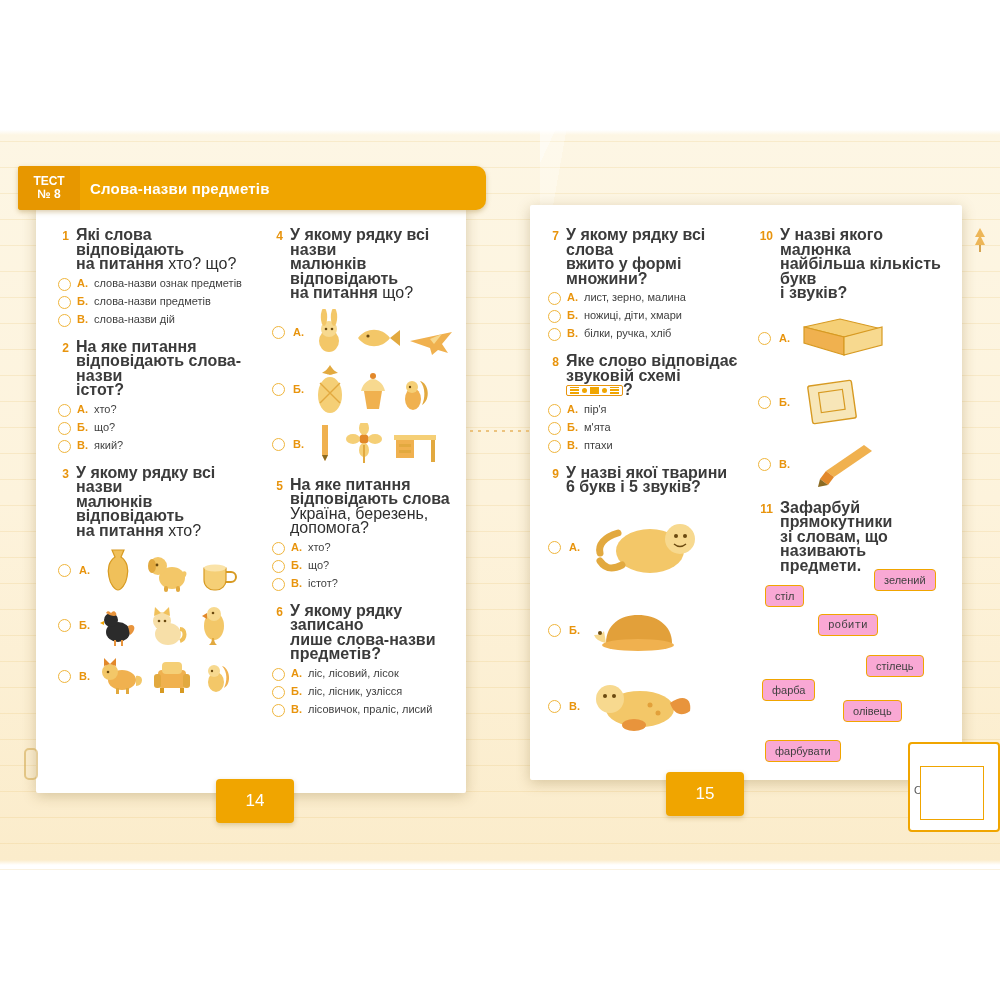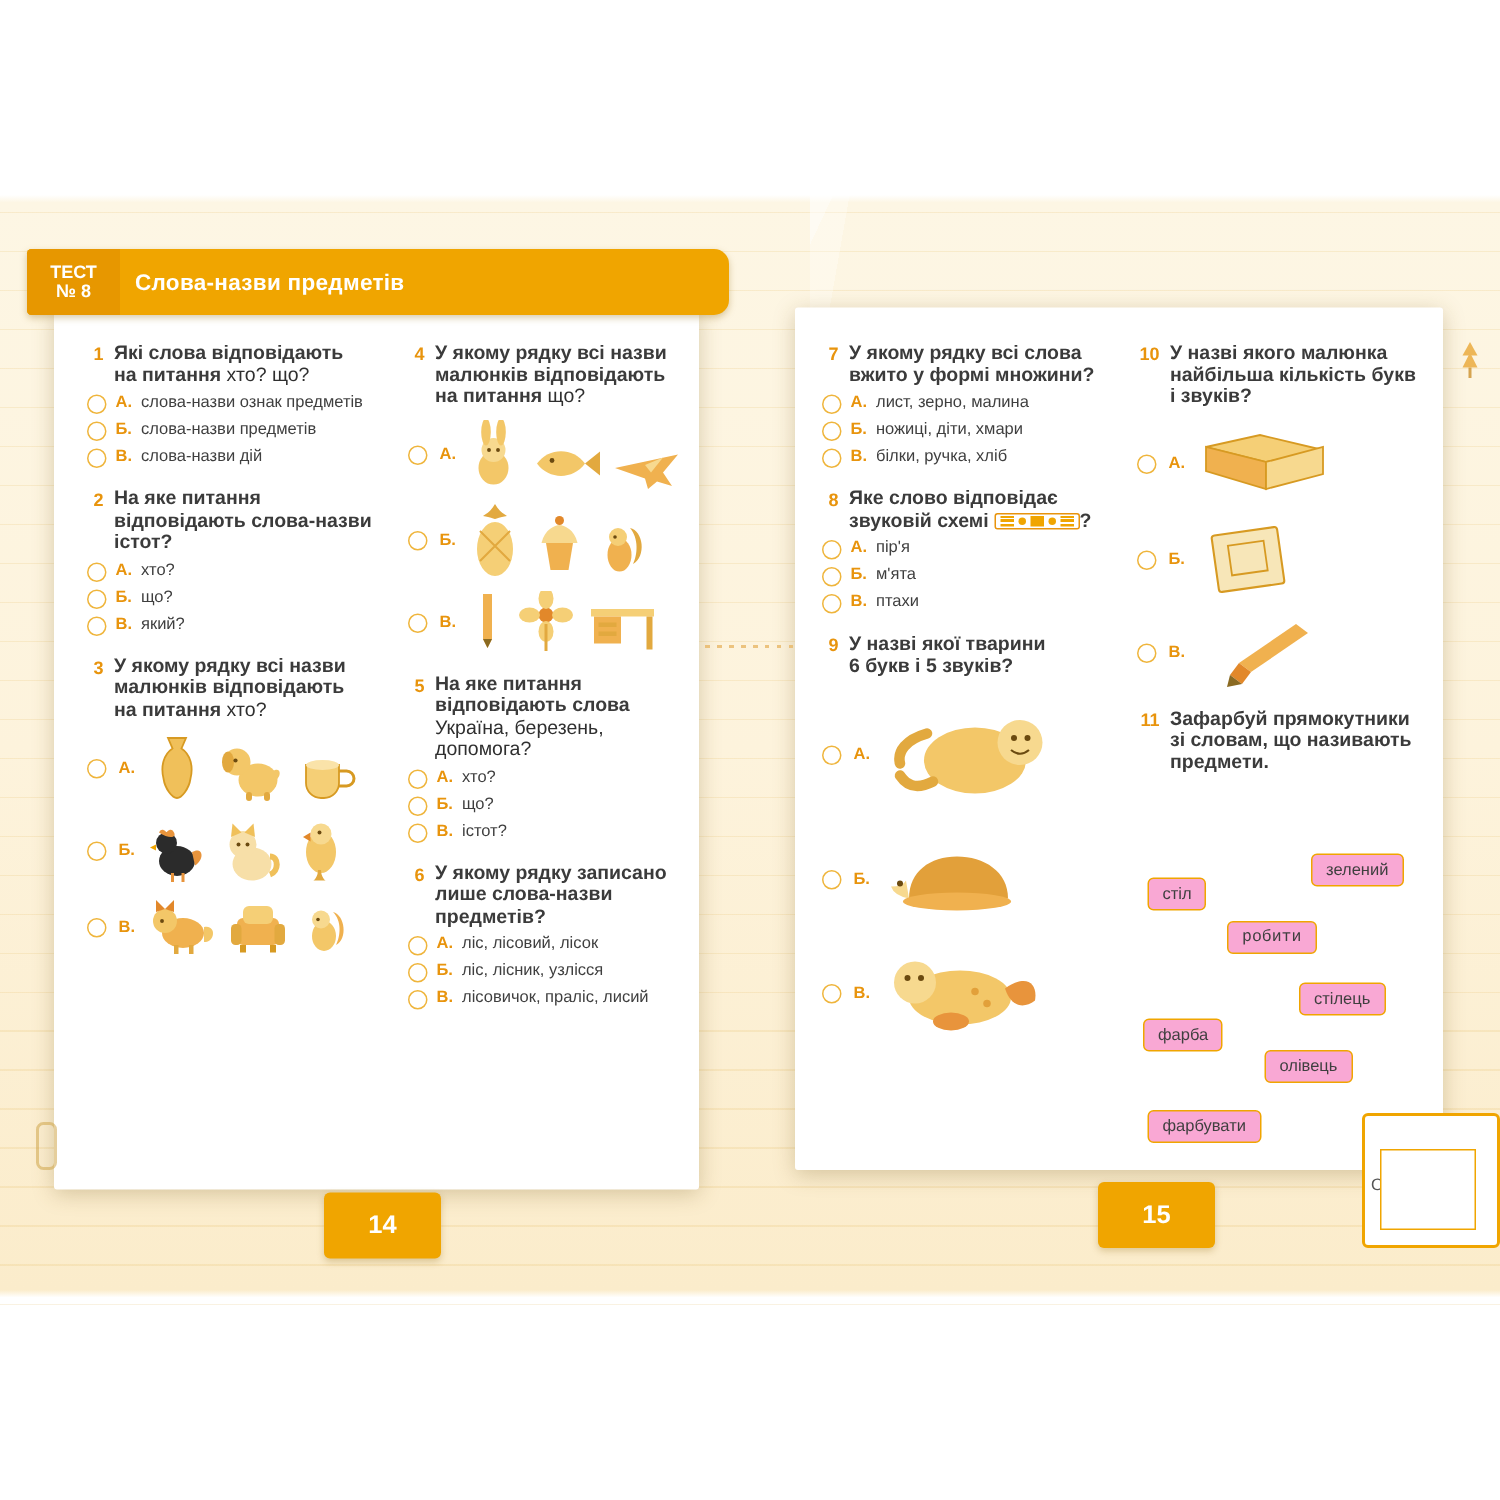--- a/index.html
+++ b/index.html
@@ -52,44 +52,43 @@
 
   
   .col{position:absolute;}
   .q{margin-bottom:13px;}
   .q-head{display:flex;gap:7px;align-items:flex-start;}
   .q-num{
     color:#e8940d;font-weight:bold;font-size:12px;min-width:11px;text-align:right;
     padding-top:1px;
   }
   .q-text{
-    color:#3b3b3b;font-size:13px;line-height:14.5px;font-weight:600;
+    color:#3b3b3b;font-size:16px;line-height:14.5px;font-weight:600;
   }
   .q-text b{font-weight:normal;color:#2f2f2f;}
   .opts{margin-top:5px;}
   .opt{display:flex;gap:6px;align-items:flex-start;margin:4px 0 4px 0;}
   .radio{
     width:11px;height:11px;border:1.4px solid #efb53c;border-radius:50%;
     flex:0 0 auto;margin-top:1px;background:#fff;
   }
   .opt-letter{color:#e8940d;font-weight:bold;font-size:11px;}
   .opt-text{color:#3f3f3f;font-size:11px;line-height:13.5px;}
 
   .pic-opt{display:flex;gap:8px;align-items:center;margin:8px 0;}
   .pic-row{display:flex;gap:8px;align-items:flex-end;}
 
   
   .pagetab{
     position:absolute;width:78px;height:44px;background:#f0a500;border-radius:4px;
-    color:#fff;font-weight:bold;font-size:17px;display:flex;align-items:center;justify-content:center;
+    color:#fff;font-weight:normal;font-size:17px;display:flex;align-items:center;justify-content:center;
     box-shadow:0 2px 5px rgba(150,110,20,.3);
-    margin-top:16px;
   }
   .pagetab.left{left:216px;top:779px;}
-  .pagetab.right{left:732px;top:772px;}
+  .pagetab.right{left:666px;top:772px;}
 
   
   .selfbox{
     position:absolute;left:908px;top:742px;width:88px;height:86px;
     border:2px solid #f0a500;border-radius:4px;background:#fff;
   }
   .selfbox-label{
     position:absolute;left:914px;top:784px;font-size:11px;color:#555;
   }
   .selfbox-inner{

